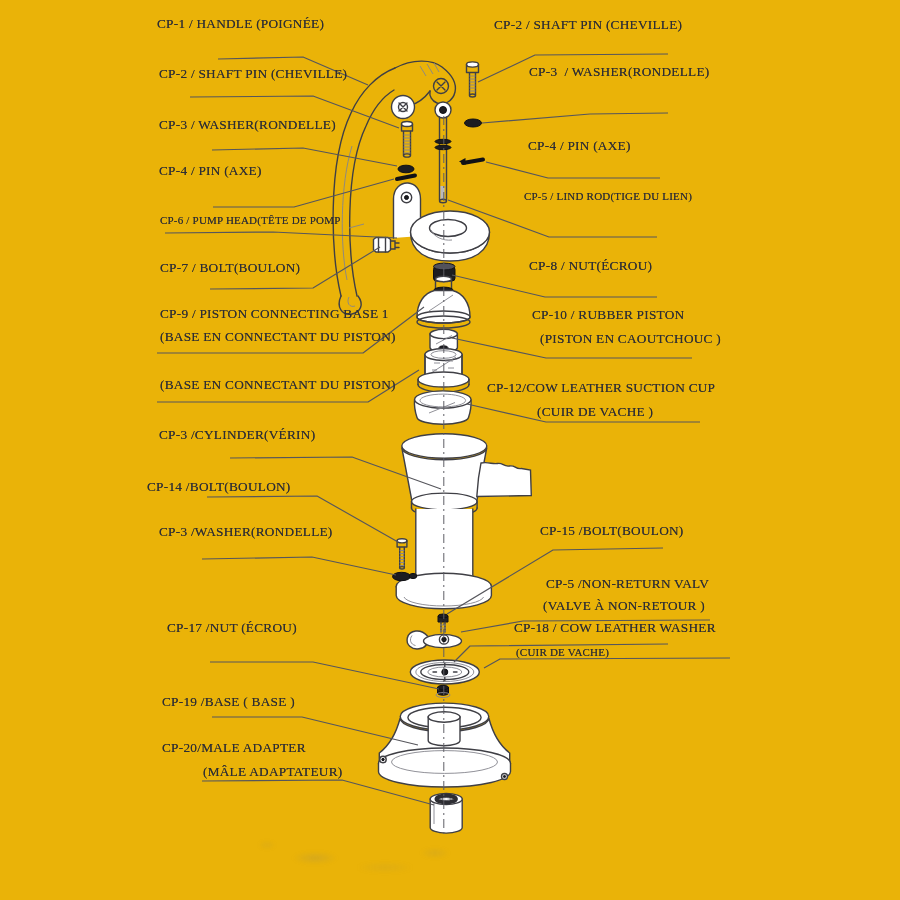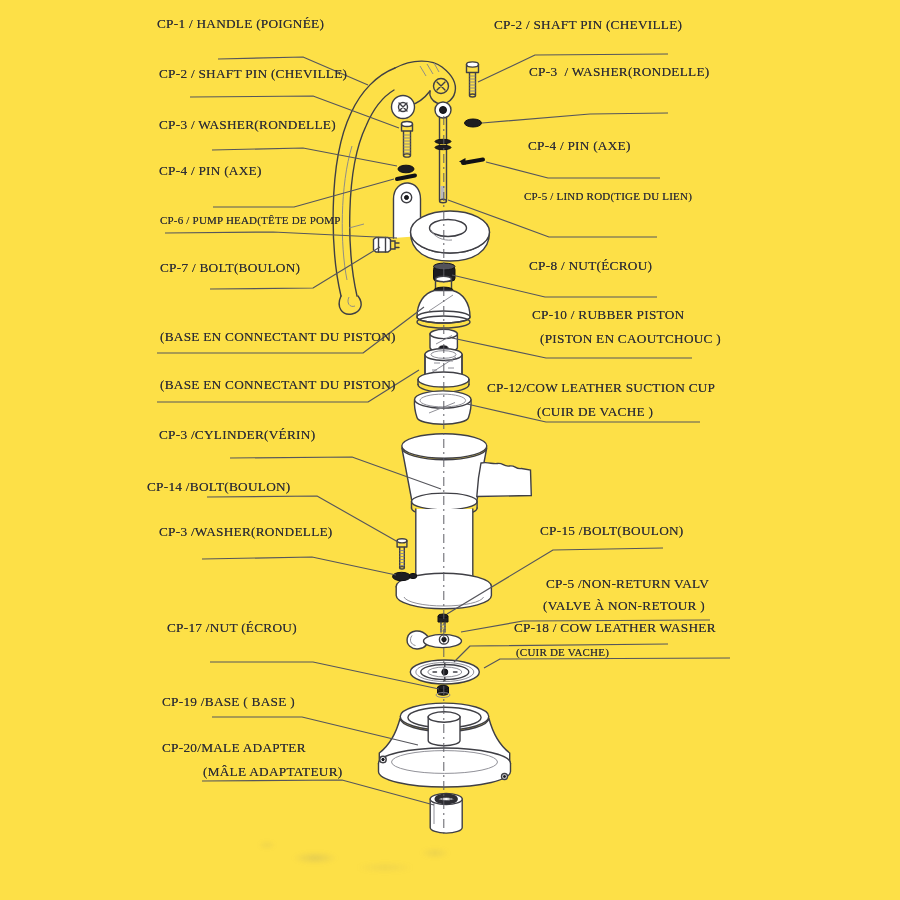--- a/index.html
+++ b/index.html
@@ -1,16 +1,16 @@
 <!DOCTYPE html>
 <html><head>
 <meta charset="utf-8">
 <style>
   html,body{margin:0;padding:0;background:#ffffff;}
-  #stage{position:relative;width:900px;height:900px;background:#fde047;overflow:hidden;
+  #stage{position:relative;width:900px;height:900px;background:#eab308;overflow:hidden;
          font-family:"Liberation Serif", serif;}
   svg{position:absolute;left:0;top:0;}
   .lbl{position:absolute;white-space:pre;font-size:13.3px;color:#2e2e34;letter-spacing:0.25px;
        text-shadow:0 0 0.55px rgba(46,46,52,0.75);line-height:15px;}
   .lbl.small{font-size:11px;letter-spacing:0.2px;}
   .s  {stroke:#3f3f45;stroke-width:1.4;fill:none;stroke-linecap:round;}
   .sf {stroke:#3f3f45;stroke-width:1.4;fill:#ffffff;stroke-linecap:round;}
   .dk {fill:#1d1d21;stroke:#101014;stroke-width:1;}
   .thin{stroke:#85858c;stroke-width:0.9;fill:none;}
   .ldr{stroke:#56565c;stroke-width:1.15;fill:none;stroke-linejoin:round;}
@@ -242,20 +242,21 @@
     <polyline class="ldr" points="484,668 500,659 730,658"></polyline>
   </g>
 </svg>
 
 <div class="lbl" style="left:157px;top:16px">CP-1 / HANDLE (POIGNÉE)</div>
 <div class="lbl" style="left:159px;top:66px">CP-2 / SHAFT PIN (CHEVILLE)</div>
 <div class="lbl" style="left:159px;top:117px">CP-3 / WASHER(RONDELLE)</div>
 <div class="lbl" style="left:159px;top:163px">CP-4 / PIN (AXE)</div>
 <div class="lbl small" style="left:160px;top:213px">CP-6 / PUMP HEAD(TÊTE DE POMP</div>
 <div class="lbl" style="left:160px;top:260px">CP-7 / BOLT(BOULON)</div>
+<div class="lbl" style="left:160px;top:306px">CP-9 / PISTON CONNECTING BASE 1</div>
 <div class="lbl" style="left:160px;top:329px">(BASE EN CONNECTANT DU PISTON)</div>
 <div class="lbl" style="left:160px;top:377px">(BASE EN CONNECTANT DU PISTON)</div>
 <div class="lbl" style="left:159px;top:427px">CP-3 /CYLINDER(VÉRIN)</div>
 <div class="lbl" style="left:147px;top:479px">CP-14 /BOLT(BOULON)</div>
 <div class="lbl" style="left:159px;top:524px">CP-3 /WASHER(RONDELLE)</div>
 <div class="lbl" style="left:167px;top:620px">CP-17 /NUT (ÉCROU)</div>
 <div class="lbl" style="left:162px;top:694px">CP-19 /BASE ( BASE )</div>
 <div class="lbl" style="left:162px;top:740px">CP-20/MALE ADAPTER</div>
 <div class="lbl" style="left:203px;top:764px">(MÂLE ADAPTATEUR)</div>
 

